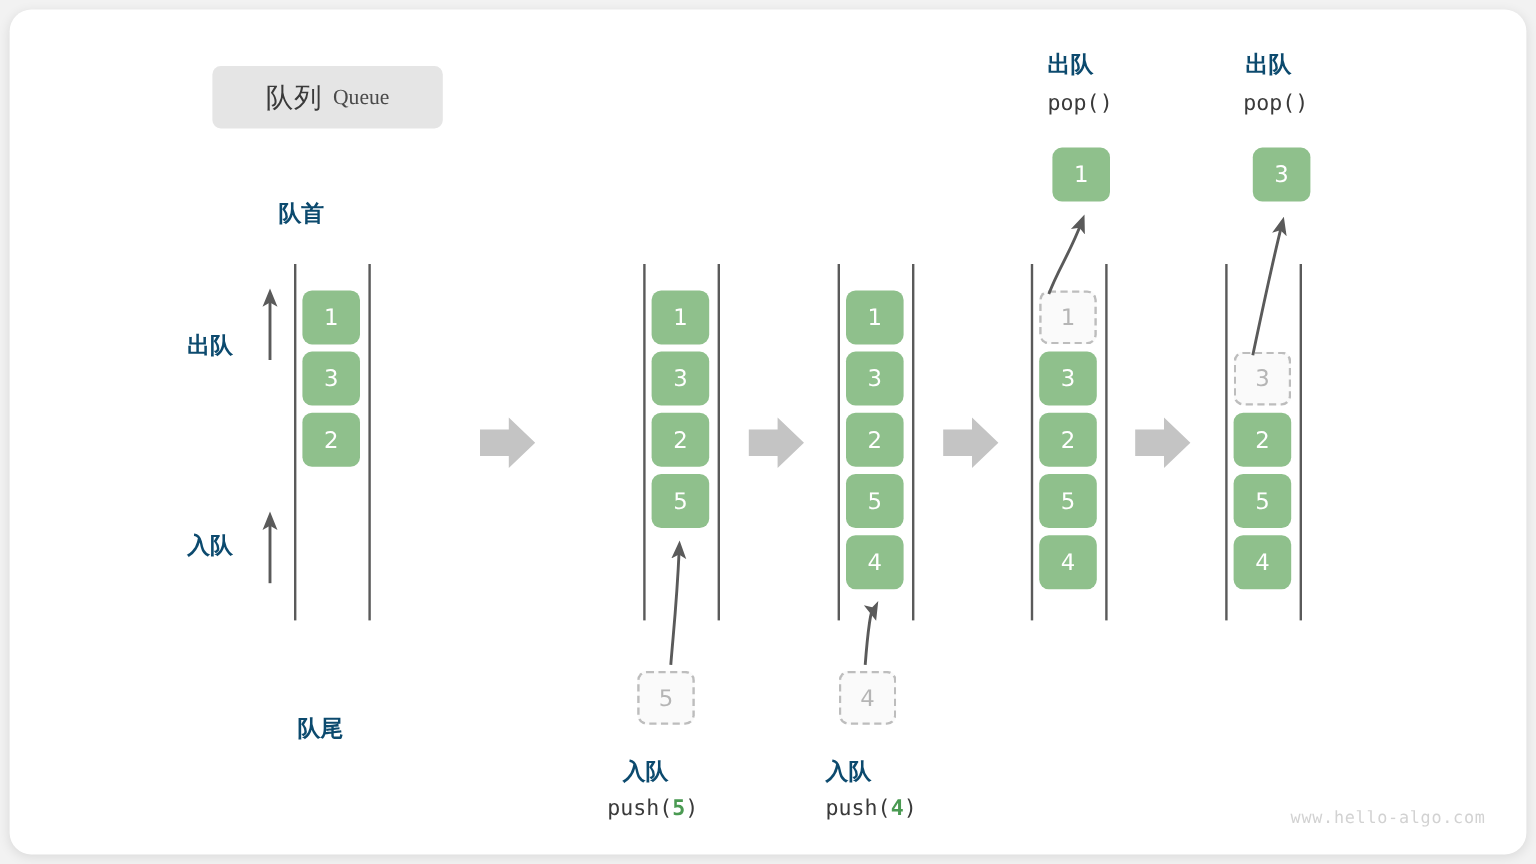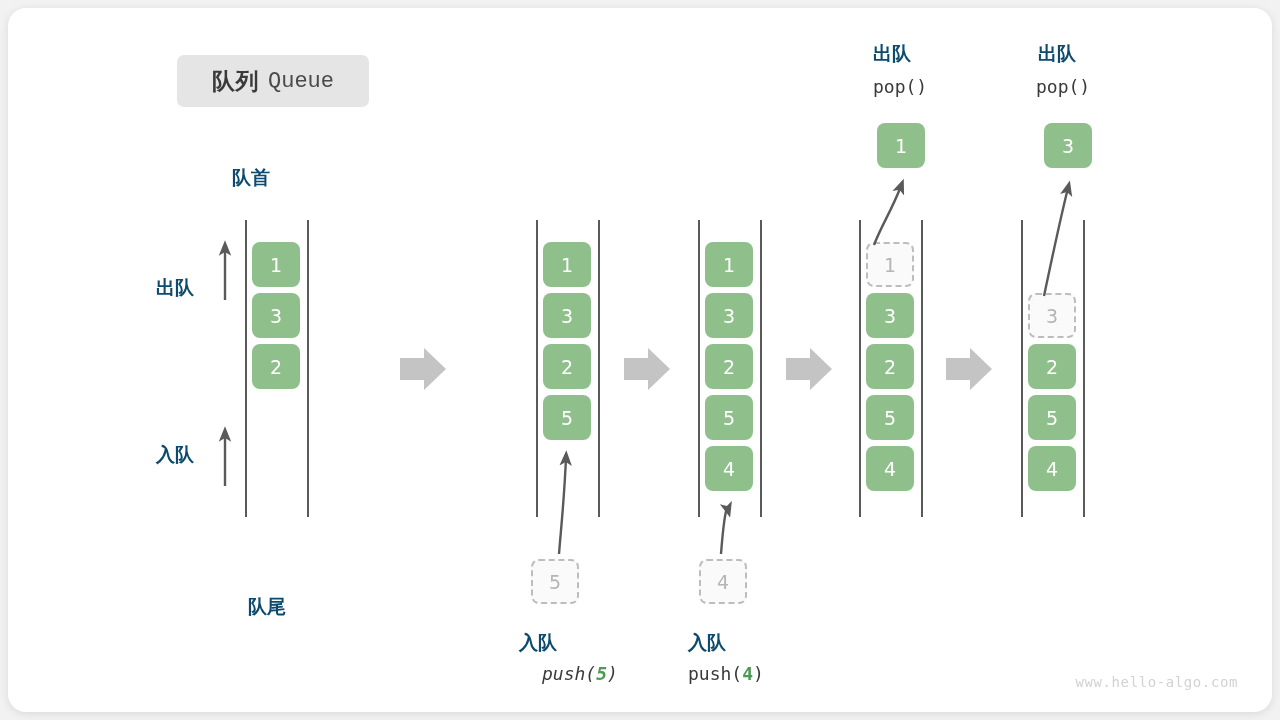--- a/index.html
+++ b/index.html
@@ -39,27 +39,27 @@
     height: 52px;
     background: #e5e5e5;
     border-radius: 7px;
     display: flex;
     align-items: center;
     justify-content: center;
     gap: 9px;
   }
   #title-badge .cn {
     font-size: 23px;
-    font-weight: bold;
+    font-weight: normal;
     color: #3a3a3a;
     letter-spacing: 0.5px;
   }
   #title-badge .en {
-    font-family: Liberation Mono, monospace;
-    font-size: 22px;
+    font-family: Liberation Serif, serif;
+    font-size: 18px;
     color: #4a4a4a;
   }
 
   
   .cap-cn {
     position: absolute;
     font-size: 19px;
     font-weight: bold;
     color: #0c4a6e;
     white-space: nowrap;
@@ -174,21 +174,21 @@
     <div class="queue-col" style="left:528px; width:64px;">
       <div class="rail left"></div>
       <div class="rail right"></div>
       <div class="cell filled" style="left:7px; top:22px;">1</div>
       <div class="cell filled" style="left:7px; top:73px;">3</div>
       <div class="cell filled" style="left:7px; top:124px;">2</div>
       <div class="cell filled" style="left:7px; top:175px;">5</div>
     </div>
     <div class="float-cell ghost" style="left:523px; top:551px;">5</div>
     <div class="cap-cn" style="left:511px; top:622px;">入队</div>
-    <div class="mono-lbl" style="left:534px; top:655px;font-style:italic;">
+    <div class="mono-lbl" style="left:498px; top:655px;">
       <span>push(</span><span class="num">5</span><span>)</span>
     </div>
 
     <div class="queue-col" style="left:690px; width:64px;">
       <div class="rail left"></div>
       <div class="rail right"></div>
       <div class="cell filled" style="left:7px; top:22px;">1</div>
       <div class="cell filled" style="left:7px; top:73px;">3</div>
       <div class="cell filled" style="left:7px; top:124px;">2</div>
       <div class="cell filled" style="left:7px; top:175px;">5</div>

